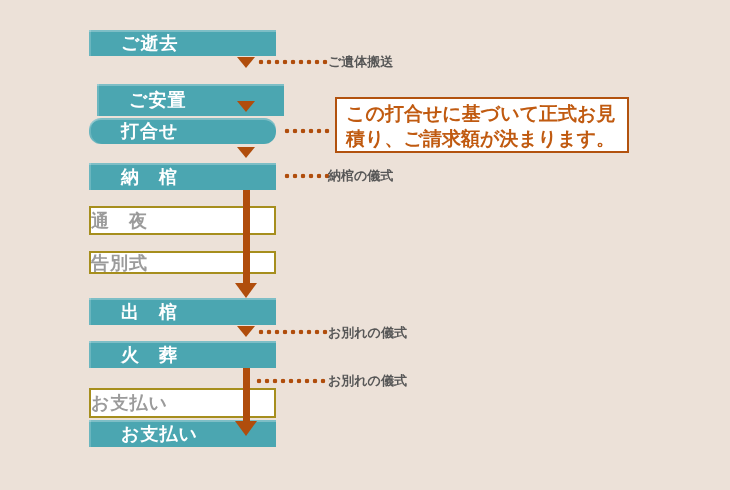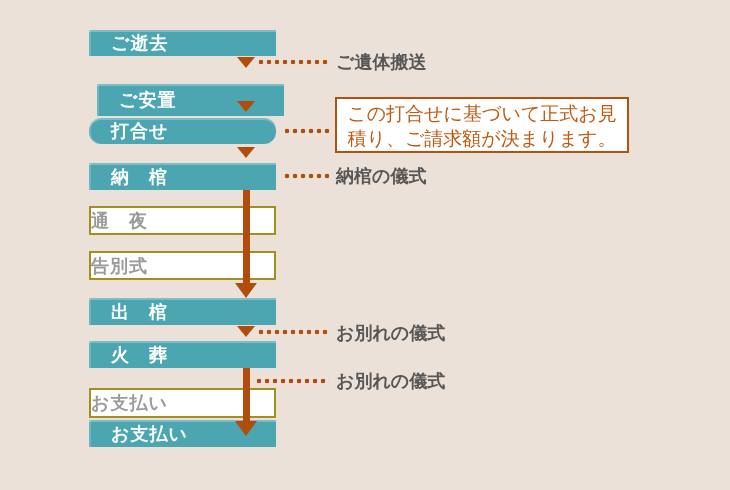--- a/index.html
+++ b/index.html
@@ -20,33 +20,33 @@
     box-sizing:border-box;
     font-weight:bold;
     font-size:18px;
     display:flex;align-items:center;
     letter-spacing:1px;
   }
   .box.teal{
     background:var(--teal,#4ba6b1);
     color:var(--box-text,#ffffff);
     box-shadow:inset 0 2px 0 rgba(255,255,255,.28), inset 2px 0 0 rgba(255,255,255,.18);
-    padding-left:22px;
+    padding-left:32px;
   }
   .box.optional{
     background:var(--box-bg,#ffffff);
     color:var(--optional-text,#9b9b9b);
     border:2px solid var(--optional-border,#a68e1d);
   }
   .s1{top:30px;height:26px;}
   .s2{top:84px;height:32px;margin-left:8px;}
   .s3{top:118px;height:26px;border-radius:12px;}
   .s4{top:163px;height:27px;}
   .s5{top:206px;height:29px;}
-  .s6{top:251px;height:29px;}
+  .s6{top:251px;height:23px;}
   .s7{top:298px;height:27px;}
   .s8{top:341px;height:27px;}
   .s9{top:388px;height:30px;}
   .s10{top:420px;height:27px;}
 
   
   .tri{
     position:absolute;left:237px;
     width:0;height:0;
     border-left:9px solid transparent;
@@ -84,45 +84,44 @@
     background-position:left center;
   }
   .d1{left:257px;top:59px;width:72px;}
   .d2{left:283px;top:128px;width:48px;}
   .d3{left:283px;top:173px;width:48px;}
   .d4{left:257px;top:329px;width:72px;}
   .d5{left:255px;top:378px;width:74px;}
 
   
   .note{
-    position:absolute;left:336px;
-    font-size:18px;font-weight:bold;
+    position:absolute;left:328px;
+    font-size:13px;font-weight:bold;
     color:var(--note-text,#575757);
     white-space:nowrap;
     line-height:22px;
   }
   .n1{top:51px;}
   .n2{top:165px;}
   .n3{top:322px;}
   .n4{top:370px;}
 
   
   .callout{
     position:absolute;
     left:335px;top:97px;
     width:294px;height:56px;
     box-sizing:border-box;
     background:var(--callout-bg,#ffffff);
     border:2px solid var(--callout-border,#b2520e);
     color:var(--callout-text,#c05a10);
-    font-size:19px;font-weight:normal;
+    font-size:19px;font-weight:bold;
     line-height:25px;
     padding:2px 9px;
     white-space:nowrap;
-    text-align:center;
   }
 </style>
 </head>
 <body>
 
 <div class="stage" style="--bg: #ece1d8; --teal: #4ba6b1; --brown: #b04d0c; --box-text: #ffffff; --box-bg: #ffffff; --optional-border: #a68e1d; --optional-text: #9b9b9b; --note-text: #575757; --callout-bg: #ffffff; --callout-border: #b2520e; --callout-text: #c05a10;">
 
   <div class="box teal s1">
     <span>ご逝去</span>
   </div>

